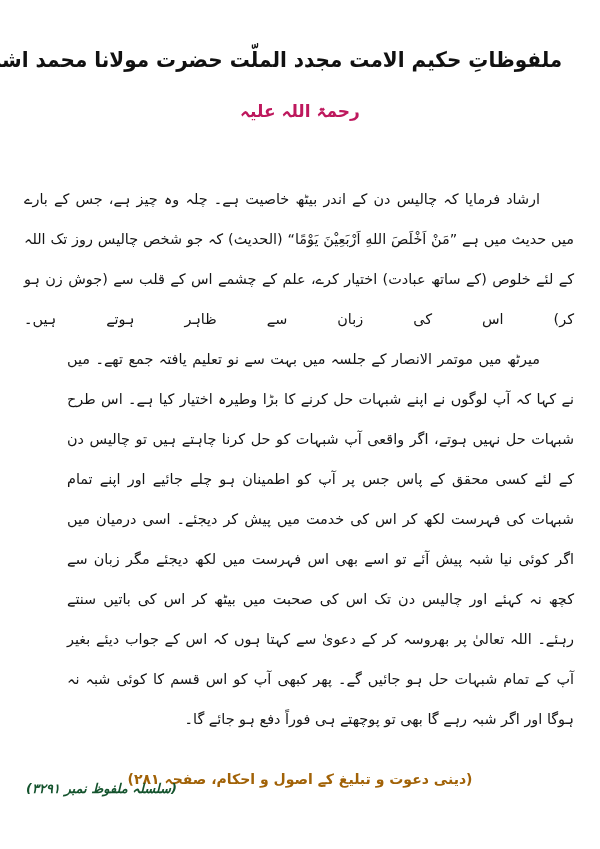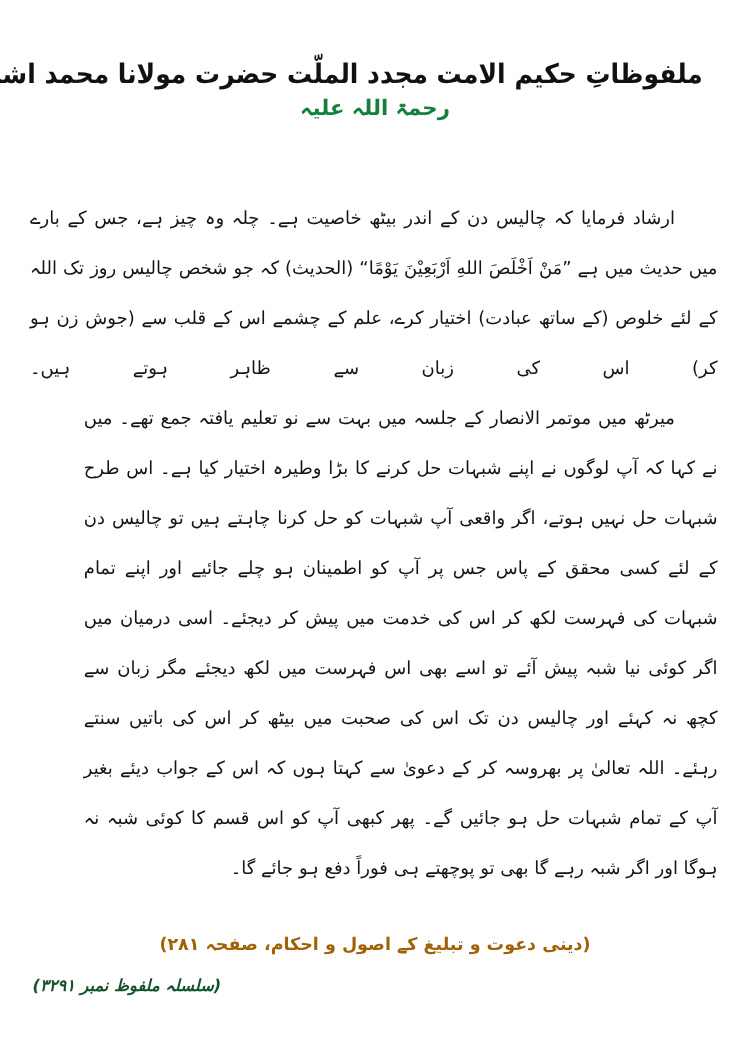--- a/index.html
+++ b/index.html
@@ -45,21 +45,22 @@
     white-space: nowrap;
     transform: scaleX(0.93);
   }
   .doc-subtitle {
     display: block;
     direction: rtl;
     unicode-bidi: isolate;
     font-weight: bold;
     font-size: 17px;
     line-height: 1.4;
-    color: #15803d;
+    margin-top: 24px;
+    color: #be185d;
   }
 
   
   .heading-block {
     margin-top: 60px;
     text-align: center;
   }
   .doc-heading {
     display: block;
     direction: rtl;

